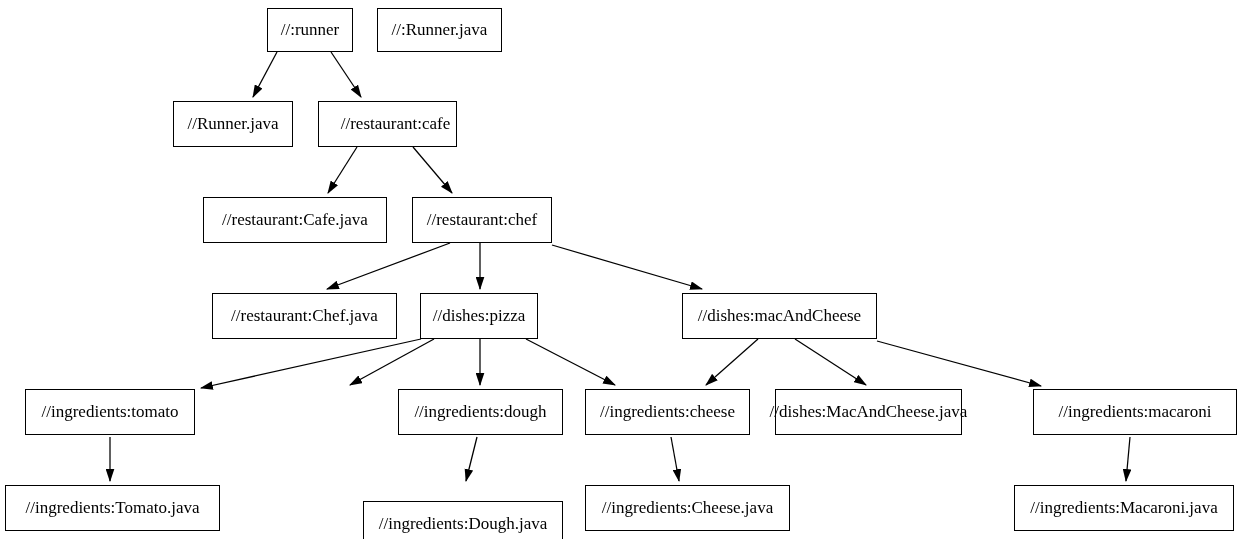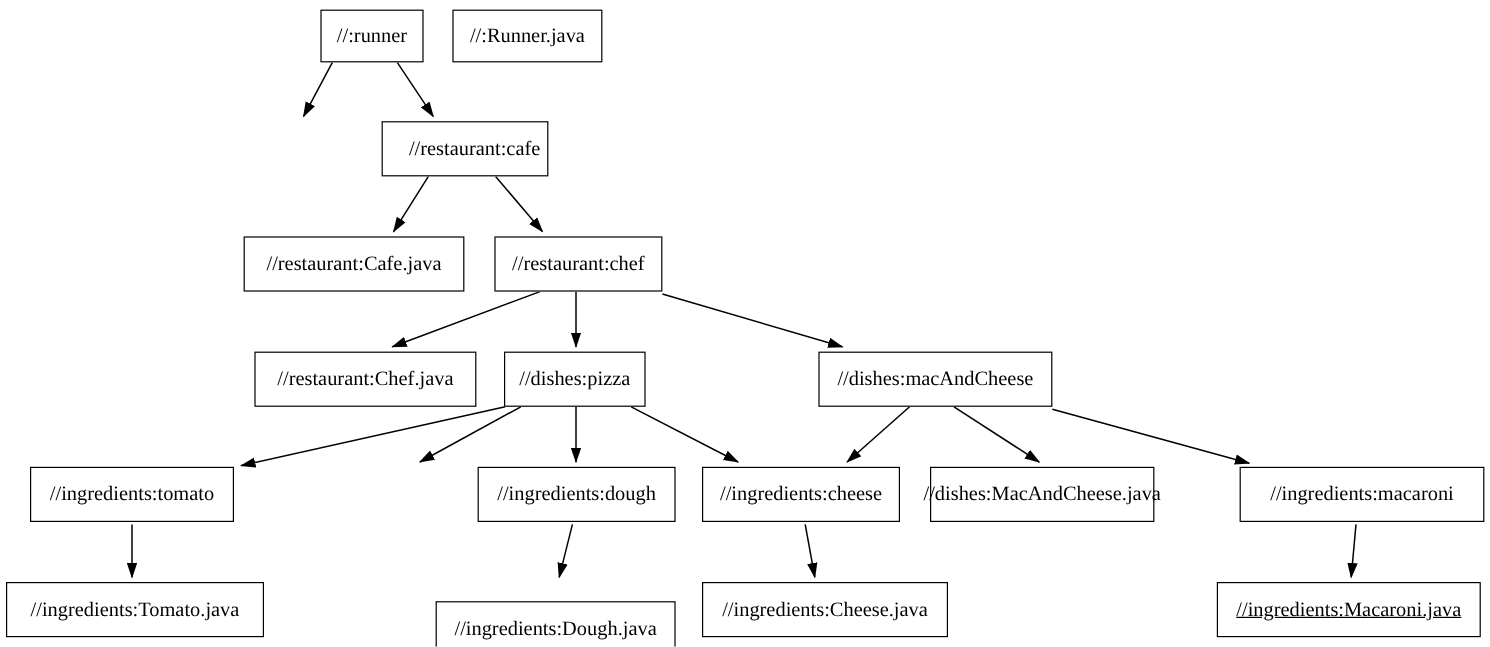--- a/index.html
+++ b/index.html
@@ -59,20 +59,23 @@
       <line x1="671" y1="437" x2="679" y2="481" marker-end="url(#arrowhead)"></line>
       <line x1="1130" y1="437" x2="1126" y2="481" marker-end="url(#arrowhead)"></line>
     </svg>
 
 <div class="node" style="left: 267px; top: 8px; width: 86px; height: 44px;">
       <span>//:runner</span>
     </div>
     <div class="node" style="left: 377px; top: 8px; width: 125px; height: 44px;">
       <span>//:Runner.java</span>
     </div>
+    <div class="node" style="left: 173px; top: 101px; width: 120px; height: 46px;">
+      <span>//Runner.java</span>
+    </div>
     <div class="node" style="left: 318px; top: 101px; width: 139px; height: 46px; padding-left: 16px;">
       <span>//restaurant:cafe</span>
     </div>
     <div class="node" style="left: 203px; top: 197px; width: 184px; height: 46px;">
       <span>//restaurant:Cafe.java</span>
     </div>
     <div class="node" style="left: 412px; top: 197px; width: 140px; height: 46px;">
       <span>//restaurant:chef</span>
     </div>
     <div class="node" style="left: 212px; top: 293px; width: 185px; height: 46px;">
@@ -101,16 +104,16 @@
     </div>
     <div class="node" style="left: 5px; top: 485px; width: 215px; height: 46px;">
       <span>//ingredients:Tomato.java</span>
     </div>
     <div class="node" style="left: 363px; top: 485px; width: 200px; height: 46px; margin-top: 16px;">
       <span>//ingredients:Dough.java</span>
     </div>
     <div class="node" style="left: 585px; top: 485px; width: 205px; height: 46px;">
       <span>//ingredients:Cheese.java</span>
     </div>
-    <div class="node" style="left: 1014px; top: 485px; width: 220px; height: 46px; text-decoration: underline;">
+    <div class="node" style="left: 1014px; top: 485px; width: 220px; height: 46px;">
       <span>//ingredients:Macaroni.java</span>
     </div>
   </div>
 
 </body></html>

